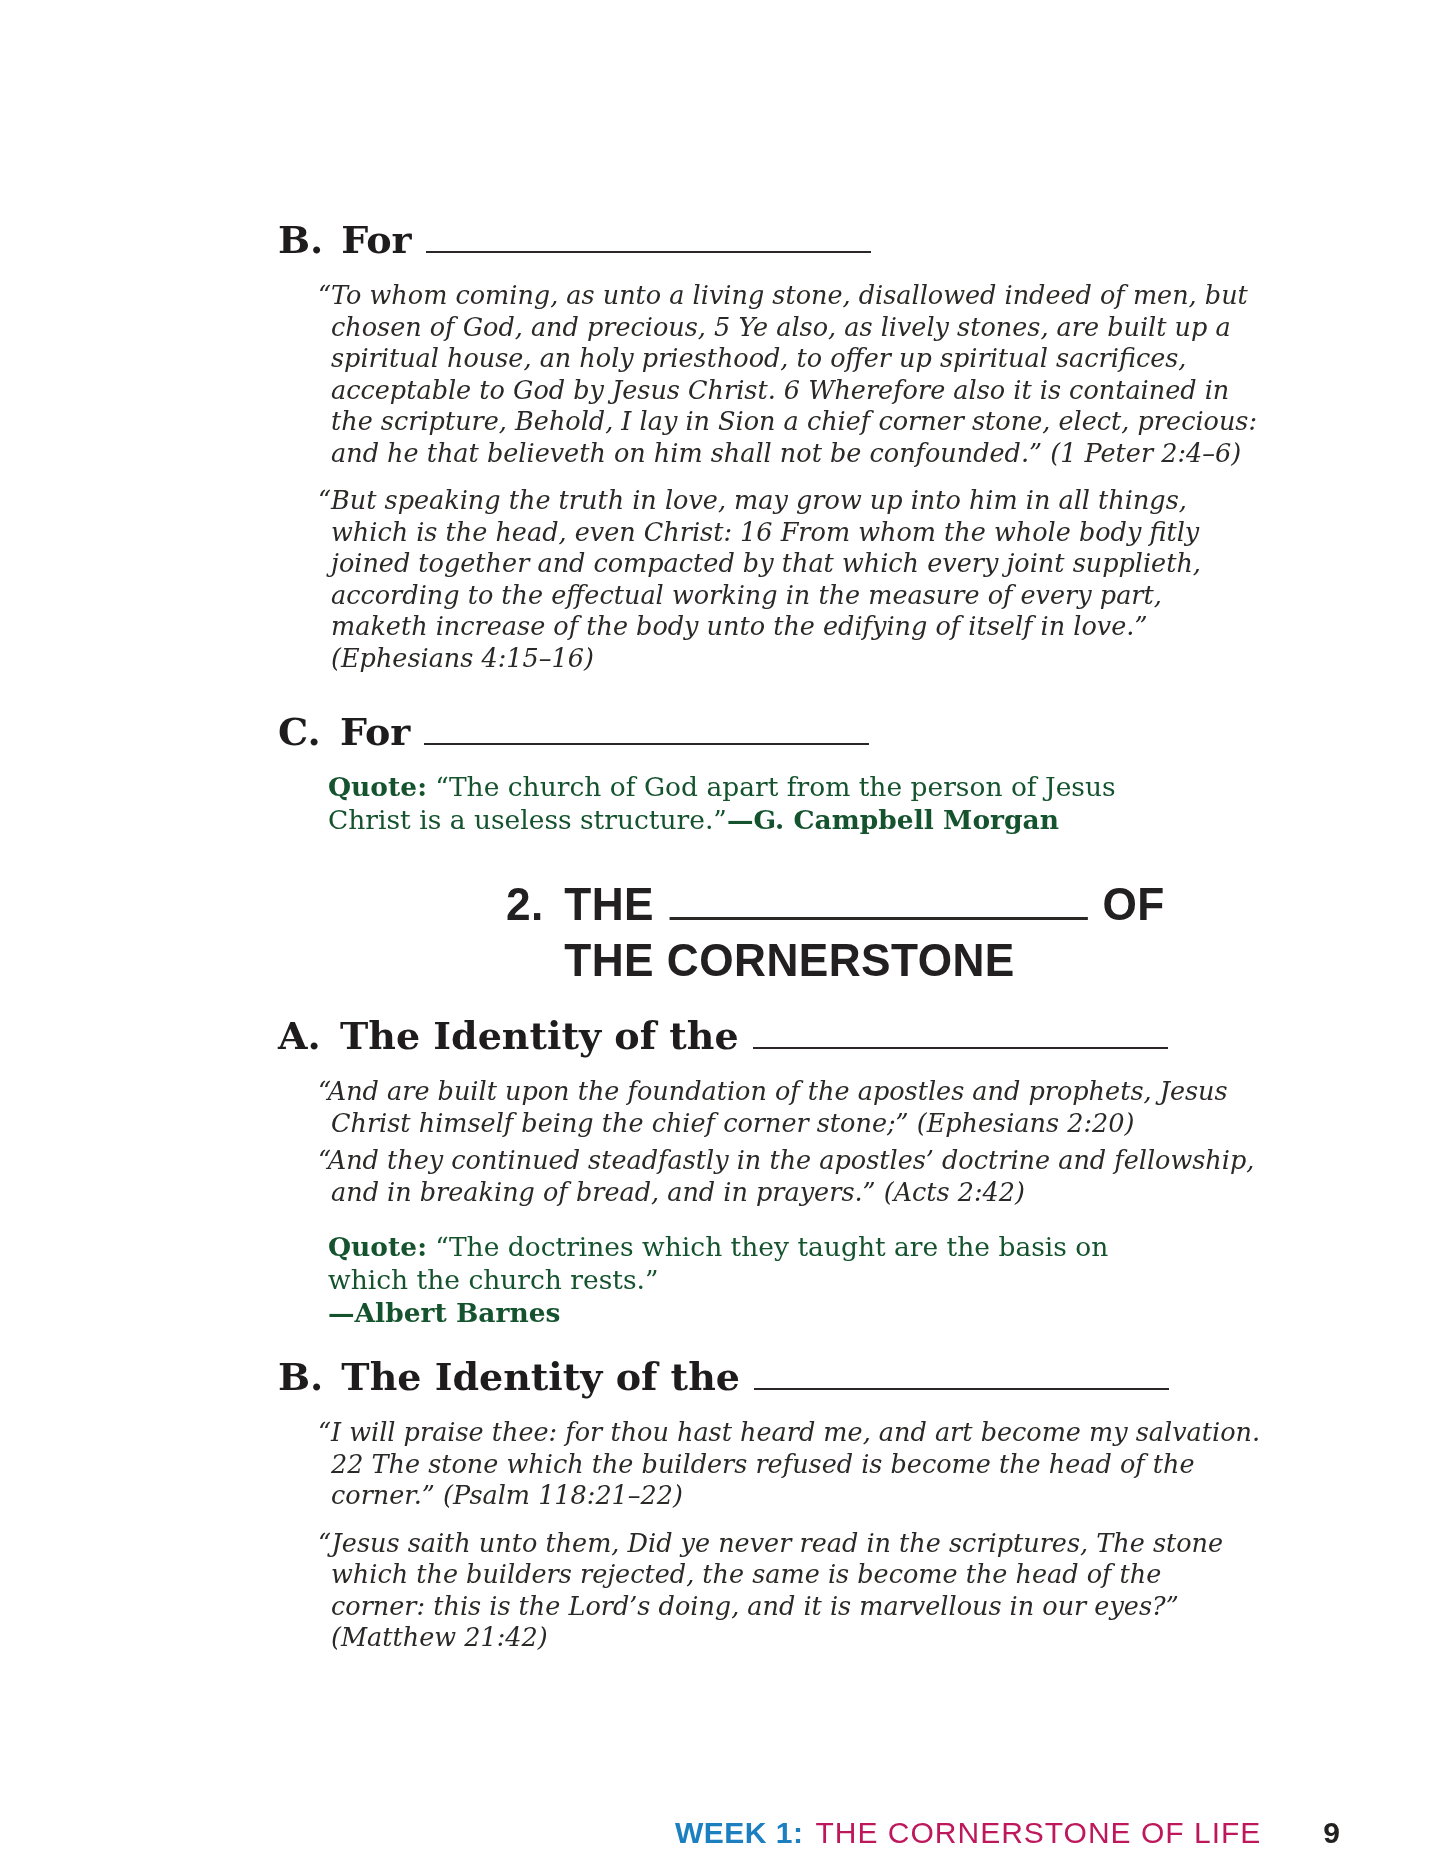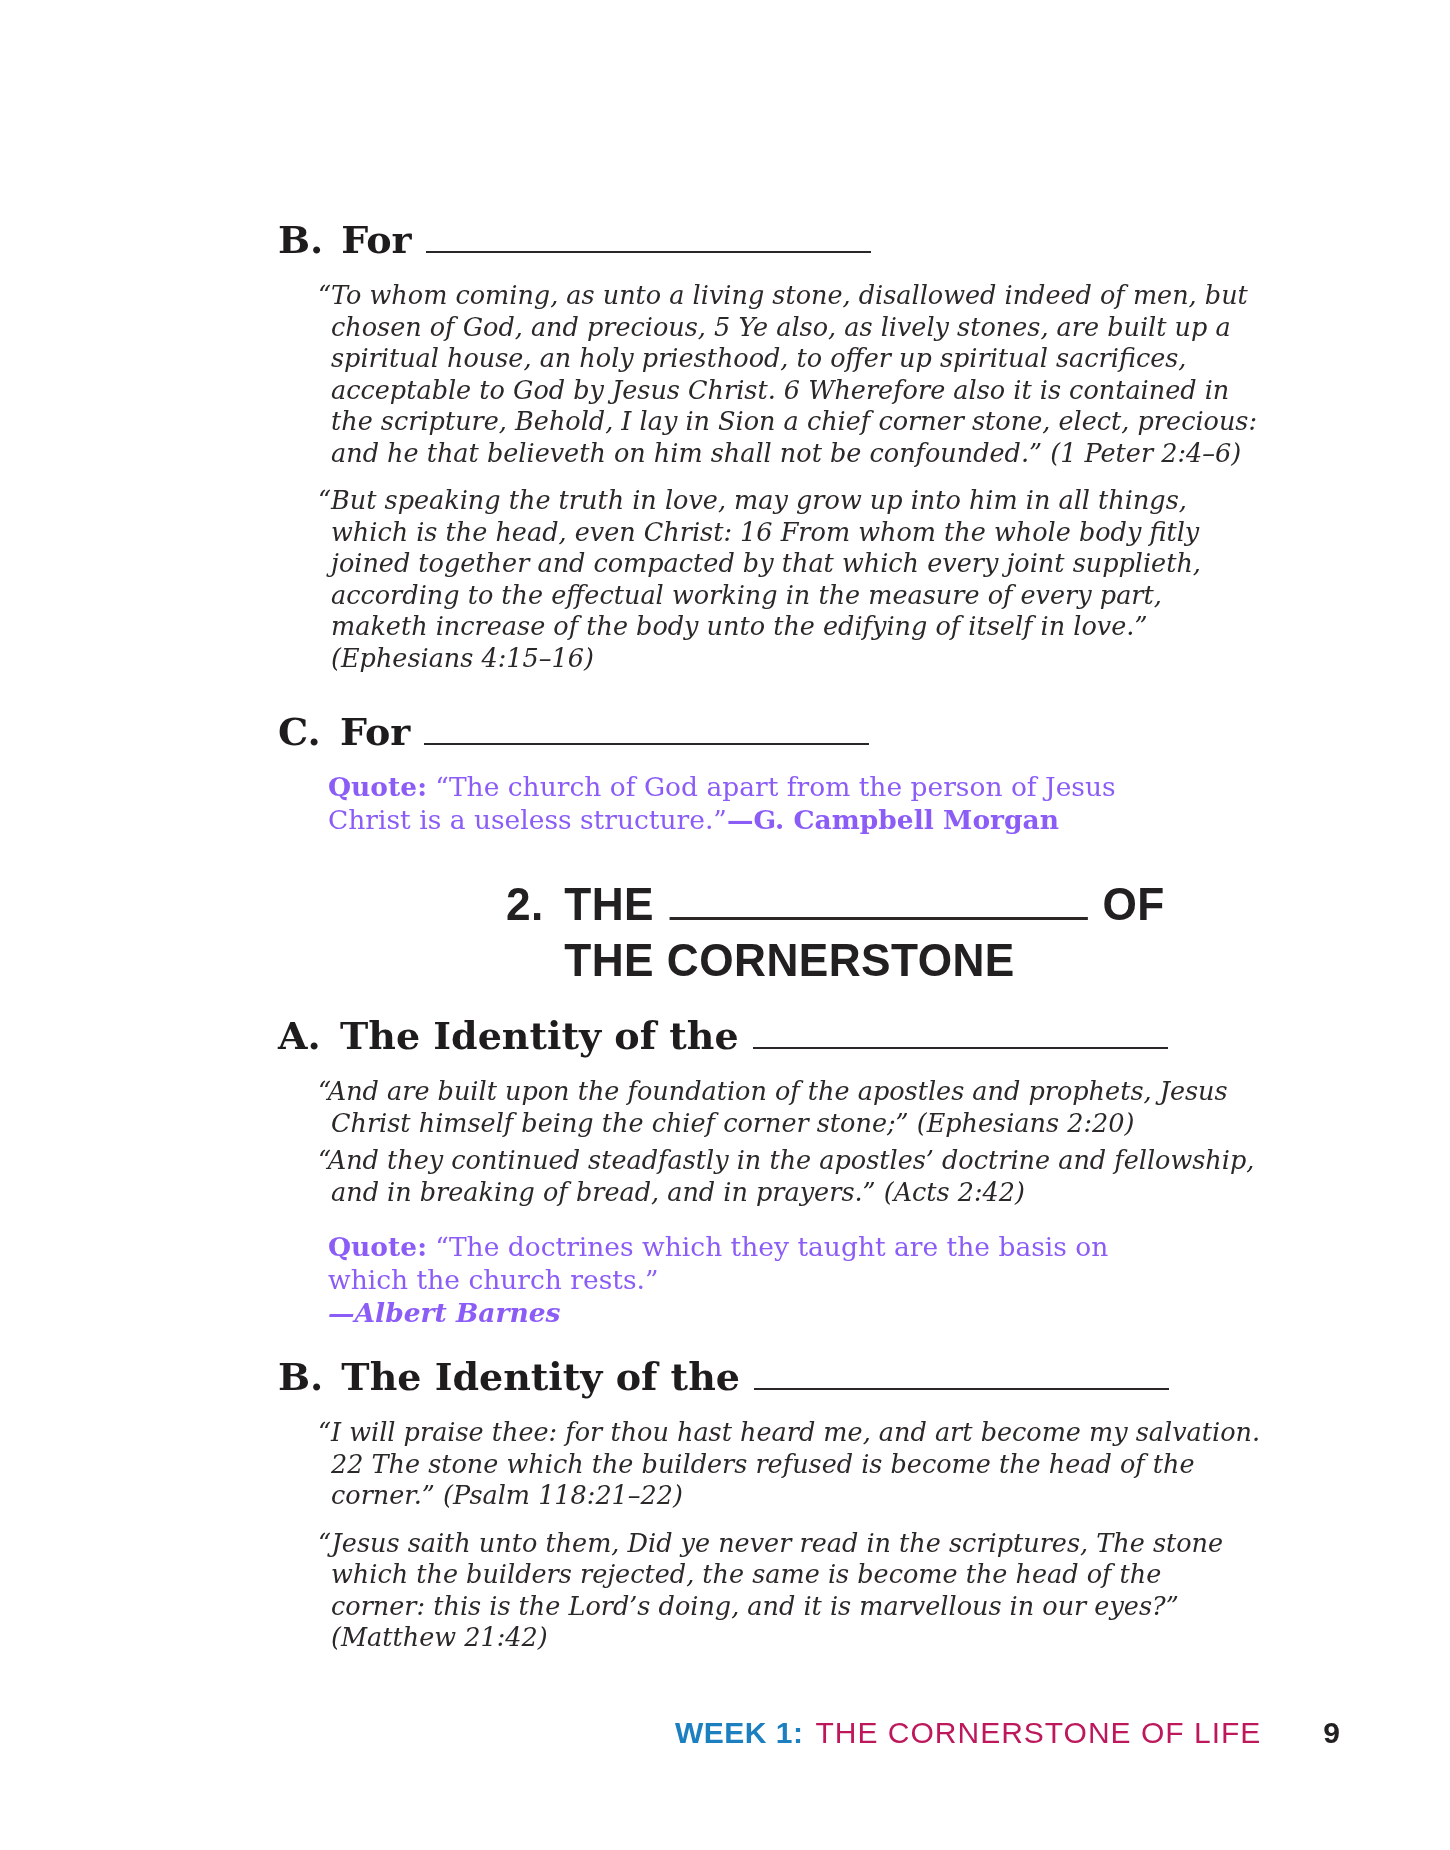--- a/index.html
+++ b/index.html
@@ -42,27 +42,27 @@
     margin:16px 0 0 40px;
     padding-left:13px;
     text-indent:-13px;
   }
   .scripture + .scripture { }
 
   
   .quote-block {
     font-size:26.5px;
     line-height:33px;
-    color:#8b5cf6;
+    color:#14532d;
     width:810px;
     margin:14px 0 0 50px;
   }
   .quote-block .q-label { font-weight:bold; }
   .quote-block .q-attr  { font-weight:bold; }
-  .quote-block.attr-own-line .q-attr { display:block;font-style:italic; }
+  .quote-block.attr-own-line .q-attr { display:block; }
 
   .sec-c  { margin-top:34px; }
   .sec-a  { margin-top:24px; }
   .sec-b2 { margin-top:24px; }
   .sec-a .quote-block { width:860px; margin-top:22px; }
   .sec-a .scripture + .scripture { margin-top:6px; }
   .sec-b2 .scripture + .scripture { margin-top:16px; }
 
   
   .main-heading {
@@ -83,21 +83,21 @@
     width:445px;
     height:0.82em;
     border-bottom:3px solid #2a2726;
     margin:0 16px;
     vertical-align:baseline;
   }
 
   
   .footer {
     position:absolute;
-    top:1716px; left:0;
+    top:1816px; left:0;
     width:1450px;
     box-sizing:border-box;
     padding-right:110px;
     display:flex;
     align-items:baseline;
     justify-content:flex-end;
     font-family:"Liberation Sans", sans-serif;
     font-size:30px;
     line-height:34px;
   }

